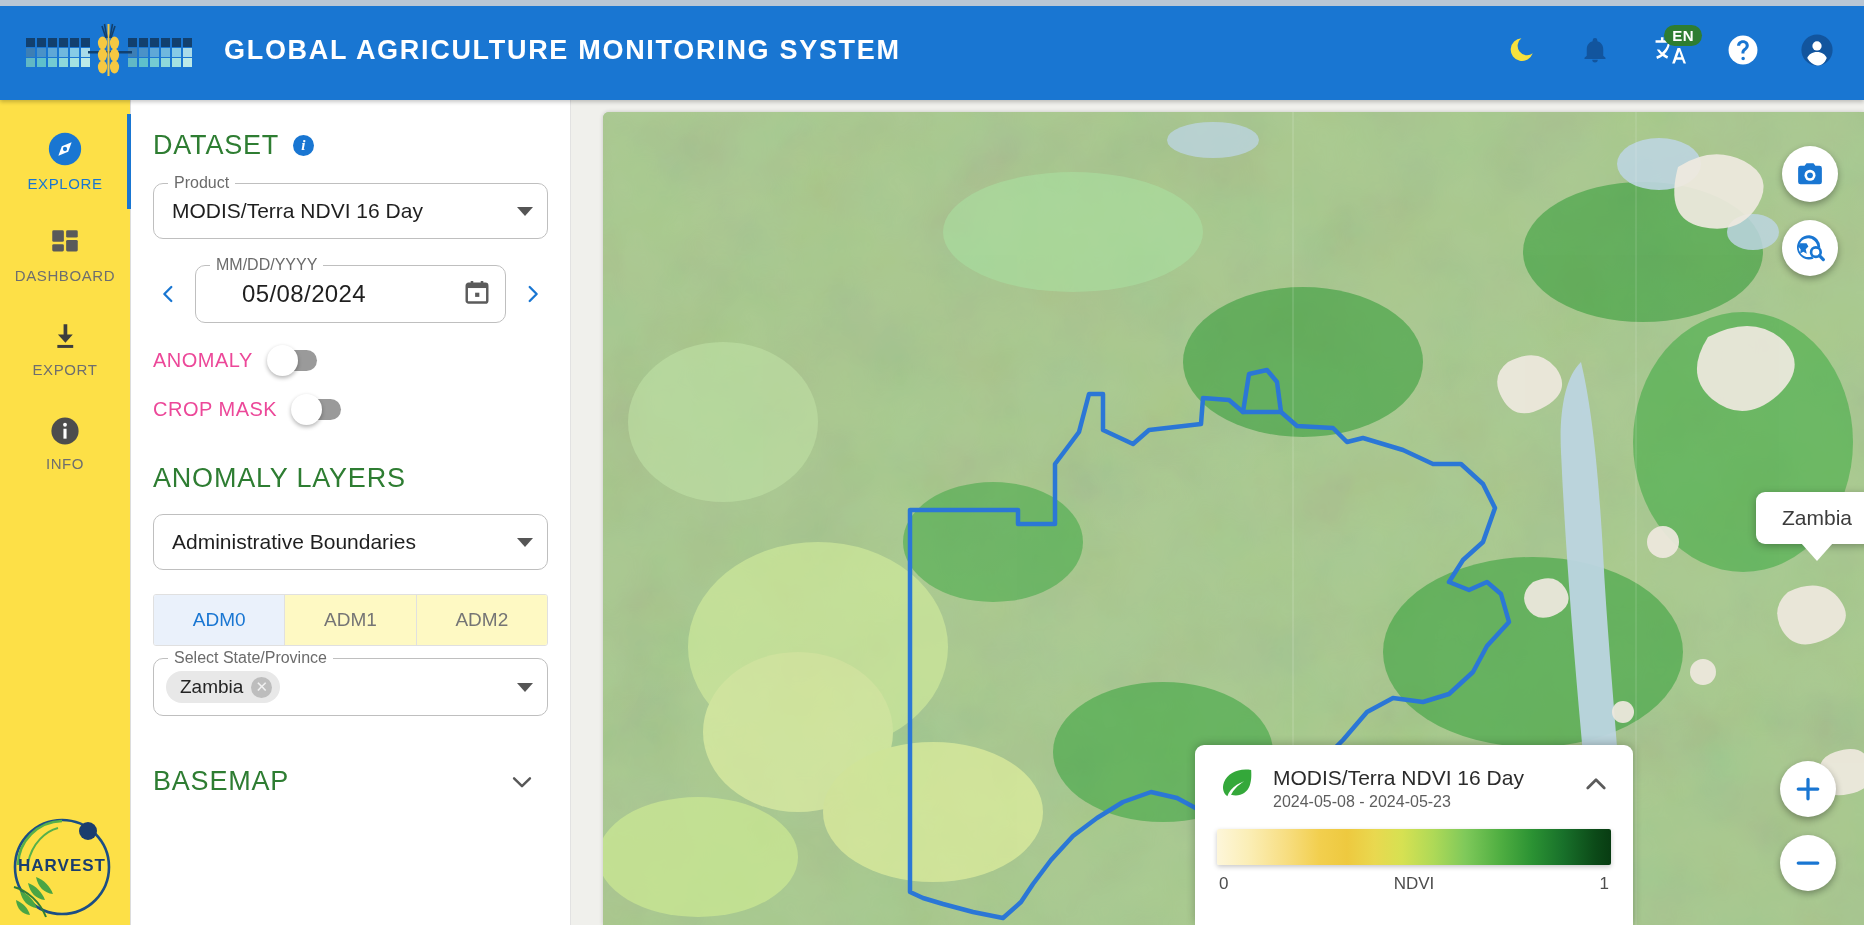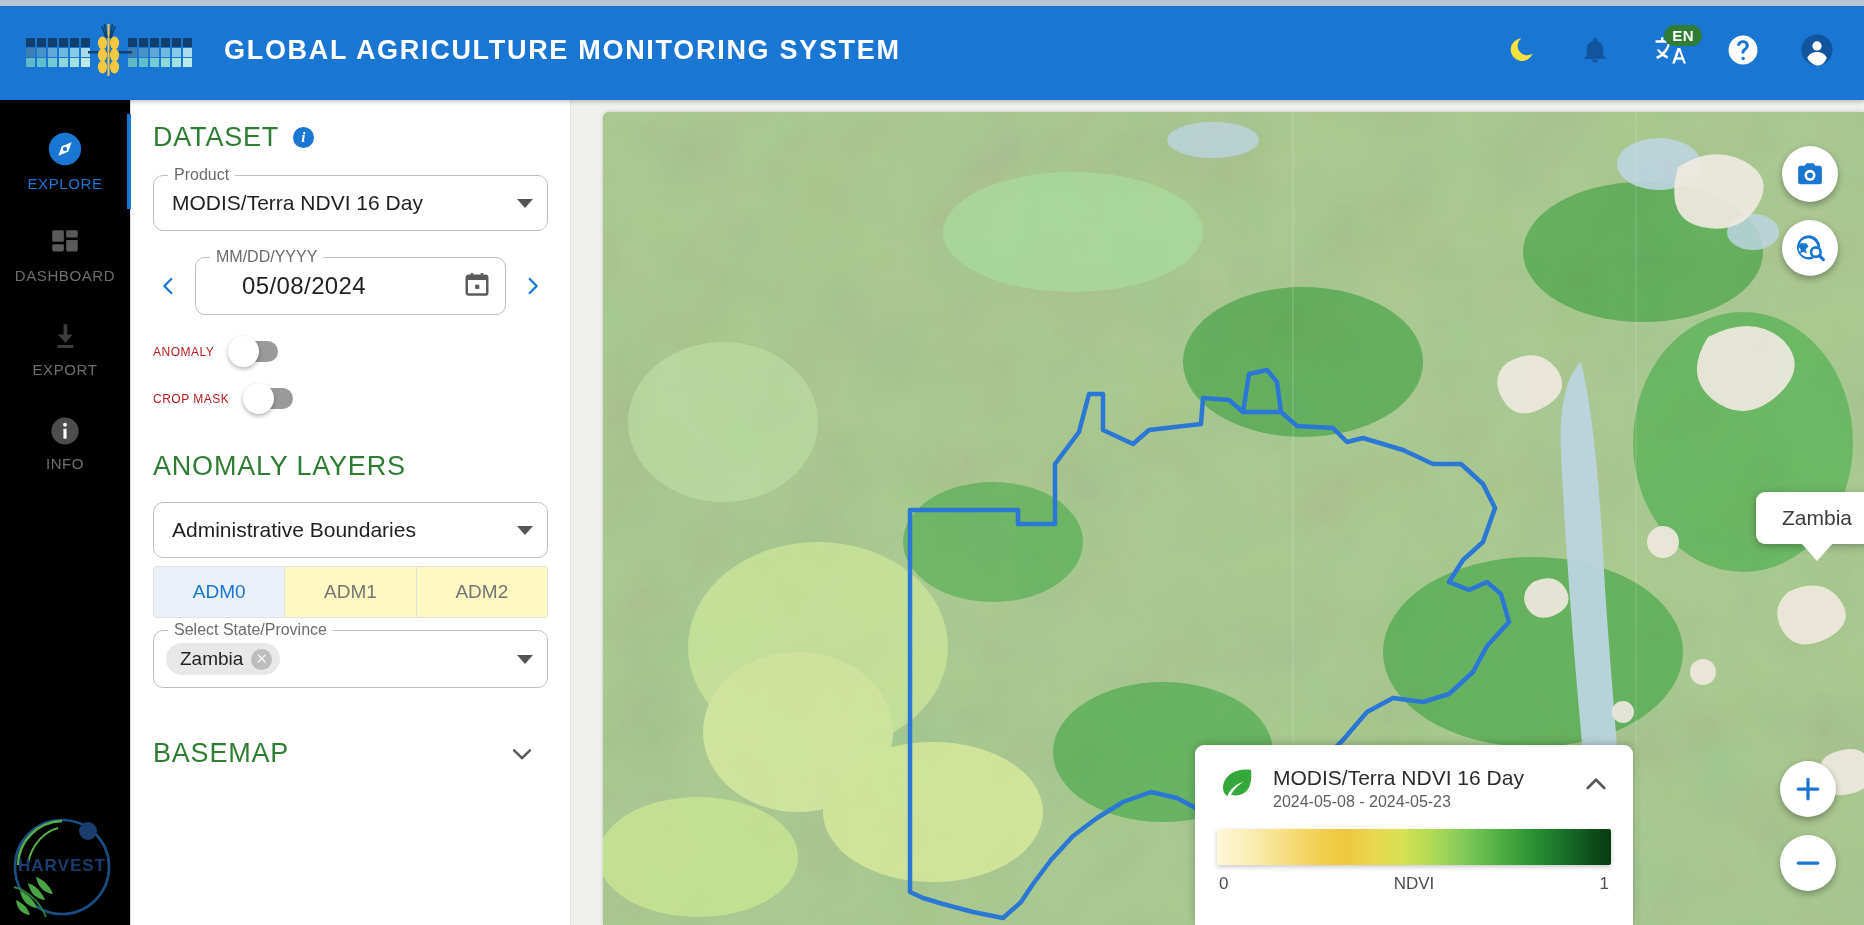--- a/index.html
+++ b/index.html
@@ -42,42 +42,42 @@
   .lang-badge {
     position:absolute; top: -4px; right: -12px;
     background:#2e7d32; color:#fff; font-size: 15px; font-weight: bold;
     border-radius: 11px; padding: 2px 8px; line-height: 1.15;
     letter-spacing:.4px;
   }
 
   
   #rail {
     position: absolute; top: 100px; left: 0; width: 131px; height: 825px;
-    background: #000000; border-right: 1px solid #dcdcdc;
+    background: #fde047; border-right: 1px solid #dcdcdc;
     padding-top: 14px; z-index: 40;
   }
   .rail-item {
     height: 94px; width: 100%;
     display:flex; flex-direction: column; align-items:center; justify-content:center;
     gap: 7px; cursor: pointer; position: relative;
   }
   .rail-label {
     font-size: 15px; letter-spacing: .6px; color: #6e6e6e; white-space: nowrap;
   }
   .rail-item.active .rail-label { color: #1976d2; }
   #rail-active-bar {
     position:absolute; right: -1px; top: 14px; width: 4px; height: 95px;
     background:#1976d2;
   }
 
   
   #panel {
     position: absolute; top: 100px; left: 131px; width: 440px; height: 825px;
     background: #ffffff; border-right: 1px solid #e2e2e2;
-    padding: 22px 22px 0 22px; overflow: hidden; z-index: 30;
+    padding: 30px 22px 0 22px; overflow: hidden; z-index: 30;
   }
   .section-title {
     color: #2e7d32; font-size: 27px; letter-spacing: .8px; font-weight: normal;
     display: flex; align-items: center; gap: 14px;
   }
   .info-dot {
     width: 21px; height: 21px; border-radius: 50%; background:#1976d2;
     color:#fff; font-size: 15px; font-weight: bold; font-style: italic;
     display:flex; align-items:center; justify-content:center;
     font-family: "Liberation Serif", serif; cursor: pointer; flex:none;
@@ -109,37 +109,37 @@
     width: 30px; height: 34px; flex:none; cursor:pointer;
     display:flex; align-items:center; justify-content:center;
   }
   #date-field { flex: 1 1 auto; height: 58px; }
   #date-field .field-value { font-size: 24px; letter-spacing: .4px; margin-left: 28px; }
 
   .toggle-row {
     margin-top: 26px; display:flex; align-items:center; gap: 18px;
   }
   .toggle-label {
-    font-size: 12px; color:#b91c1c; letter-spacing: .5px; text-align: center;
+    font-size: 20px; color:#ec4899; letter-spacing: .5px; text-align: center;
   }
   .switch {
     position: relative; width: 46px; height: 21px; border-radius: 11px;
     background: #9a9a9a; cursor: pointer; flex: none;
   }
   .switch .knob {
     position:absolute; top: -5px; left: -4px;
     width: 31px; height: 31px; border-radius: 50%;
     background: #ffffff; box-shadow: 0 2px 4px rgba(0,0,0,.30);
   }
 
   #boundary-title { margin-top: 42px; }
   #boundary-field { margin-top: 20px; }
 
   #adm-tabs {
-    margin-top: 8px; display:flex; border: 1px solid #e0e0e0; border-radius: 3px;
+    margin-top: 24px; display:flex; border: 1px solid #e0e0e0; border-radius: 3px;
     overflow: hidden; height: 52px;
   }
   .adm-tab {
     flex: 1 1 0; display:flex; align-items:center; justify-content:center;
     font-size: 19px; color:#757575; cursor:pointer; background:#fef9c3;
     border-right: 1px solid #e0e0e0;
   }
   .adm-tab:last-child { border-right: none; }
   .adm-tab.active { background:#eaf1fb; color:#1976d2; }
 

